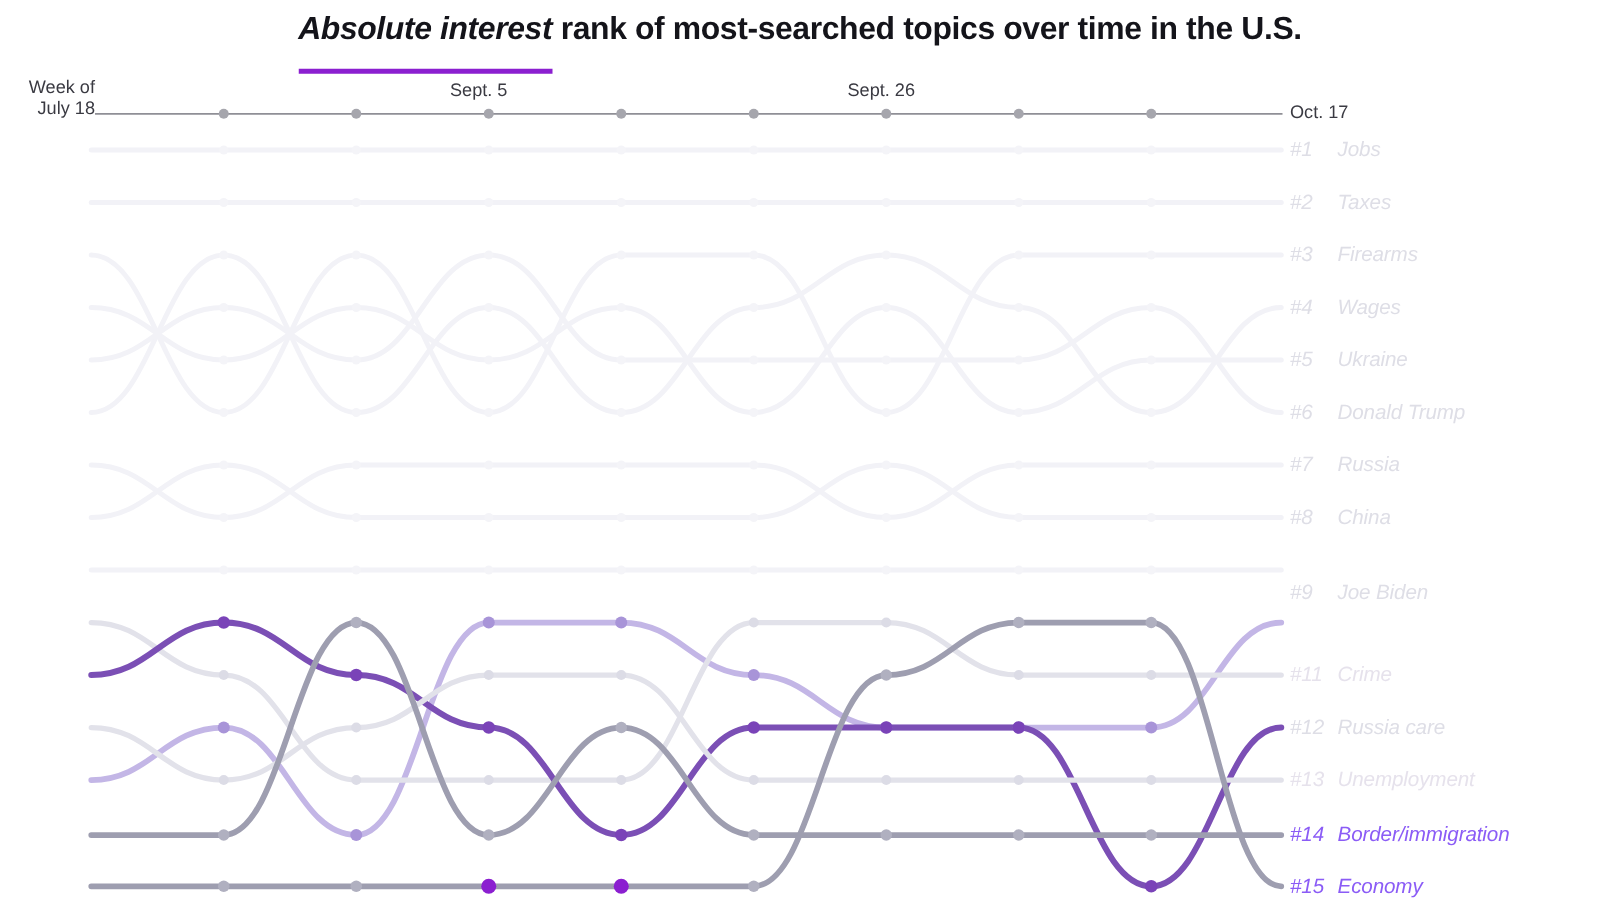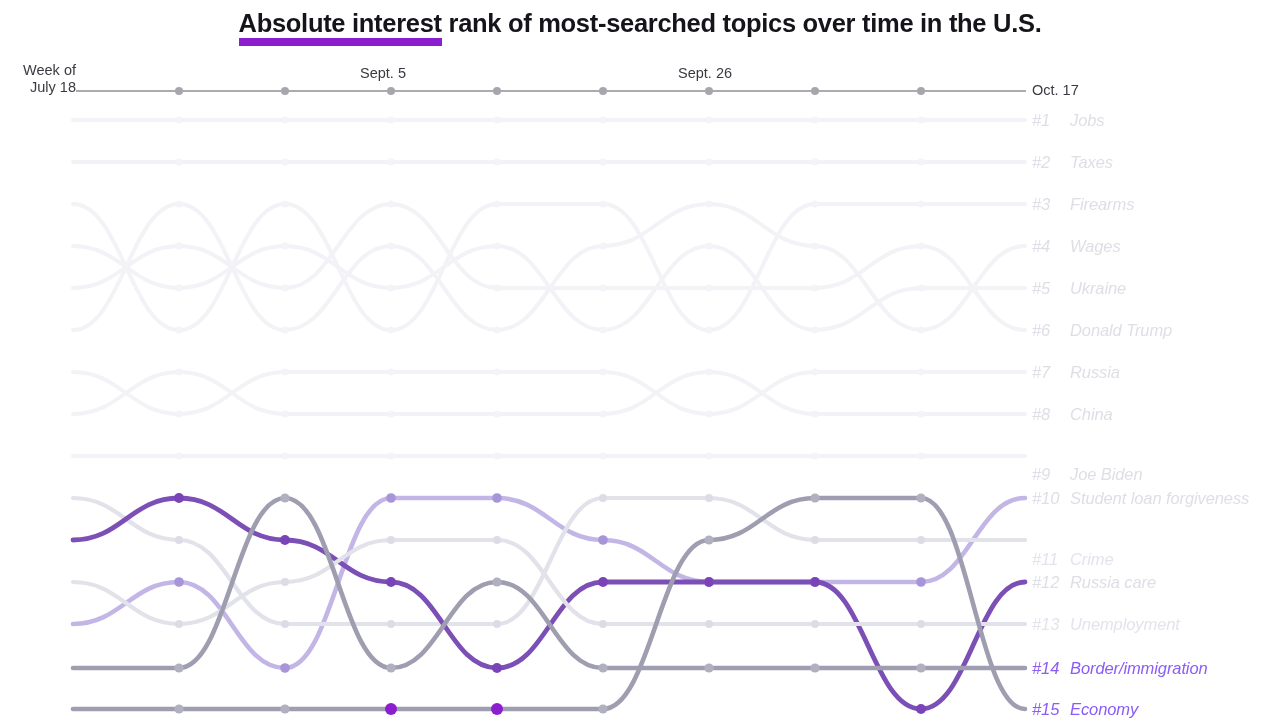--- a/index.html
+++ b/index.html
@@ -27,22 +27,23 @@
   #page-title {
     font-size: 25.5px;
     font-weight: 600;
     letter-spacing: -0.3px;
     color: #14141a;
     line-height: 34px;
     white-space: nowrap;
     display: inline-block;
   }
   #page-title .hl {
-    border-bottom: 8px solid #c4b5fd;
-    padding-bottom: 1px;
+    border-bottom: 4px solid #c4b5fd;
+    padding-bottom: 18px;
+    font-style: italic;
   }
 
   
   #chart-area {
     position: absolute;
     left: 0;
     top: 0;
     width: 1280px;
     height: 719px;
     pointer-events: none;
@@ -278,19 +279,18 @@
 <div id="rank-labels">
     <div class="rank-label dim" style="top: 120px;"><span class="num">#1</span><span class="nm">Jobs</span></div>
     <div class="rank-label dim" style="top: 162px;"><span class="num">#2</span><span class="nm">Taxes</span></div>
     <div class="rank-label dim" style="top: 204px;"><span class="num">#3</span><span class="nm">Firearms</span></div>
     <div class="rank-label dim" style="top: 246px;"><span class="num">#4</span><span class="nm">Wages</span></div>
     <div class="rank-label dim" style="top: 288px;"><span class="num">#5</span><span class="nm">Ukraine</span></div>
     <div class="rank-label dim" style="top: 330px;"><span class="num">#6</span><span class="nm">Donald Trump</span></div>
     <div class="rank-label dim" style="top: 372px;"><span class="num">#7</span><span class="nm">Russia</span></div>
     <div class="rank-label dim" style="top: 414px;"><span class="num">#8</span><span class="nm">China</span></div>
     <div class="rank-label dim" style="top: 456px; margin-top: 18px;"><span class="num">#9</span><span class="nm">Joe Biden</span></div>
-    <div class="rank-label dim" style="top: 498px;"><span class="num">#10</span><span class="nm">Student loan forgiveness</span></div>
-    <div class="rank-label dim2" style="top: 540px; margin-top: 19px;"><span class="num">#11</span><span class="nm">Crime</span></div>
+    <div class="rank-label dim2" style="top: 540px;"><span class="num">#11</span><span class="nm">Crime</span></div>
     <div class="rank-label dim" style="top: 582px;"><span class="num">#12</span><span class="nm">Russia care</span></div>
     <div class="rank-label dim2" style="top: 624px;"><span class="num">#13</span><span class="nm">Unemployment</span></div>
     <div class="rank-label active" style="top: 668px;"><span class="num">#14</span><span class="nm">Border/immigration</span></div>
     <div class="rank-label active" style="top: 709px;"><span class="num">#15</span><span class="nm">Economy</span></div>
   </div>
 
 </body></html>

